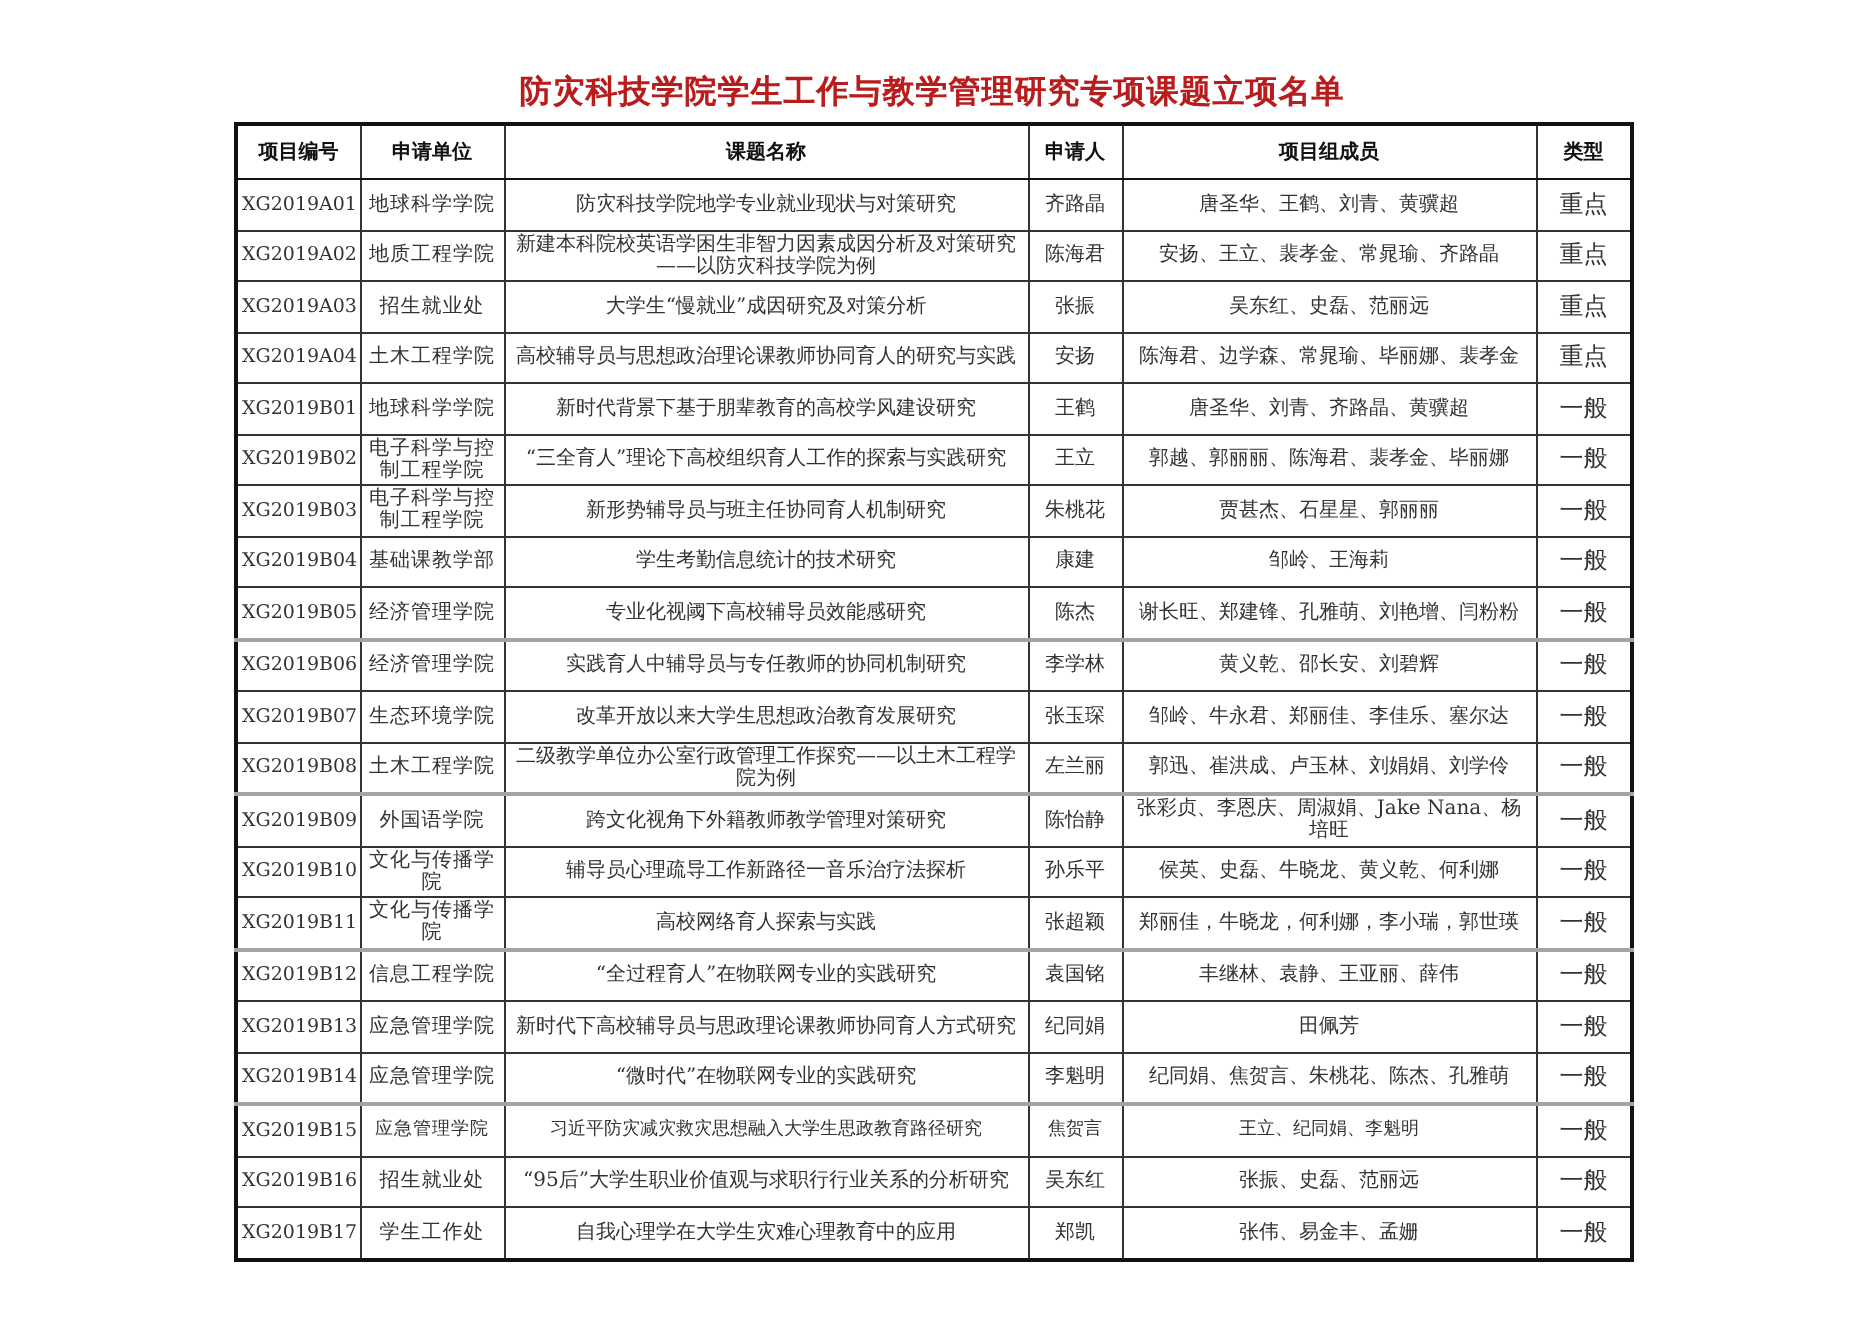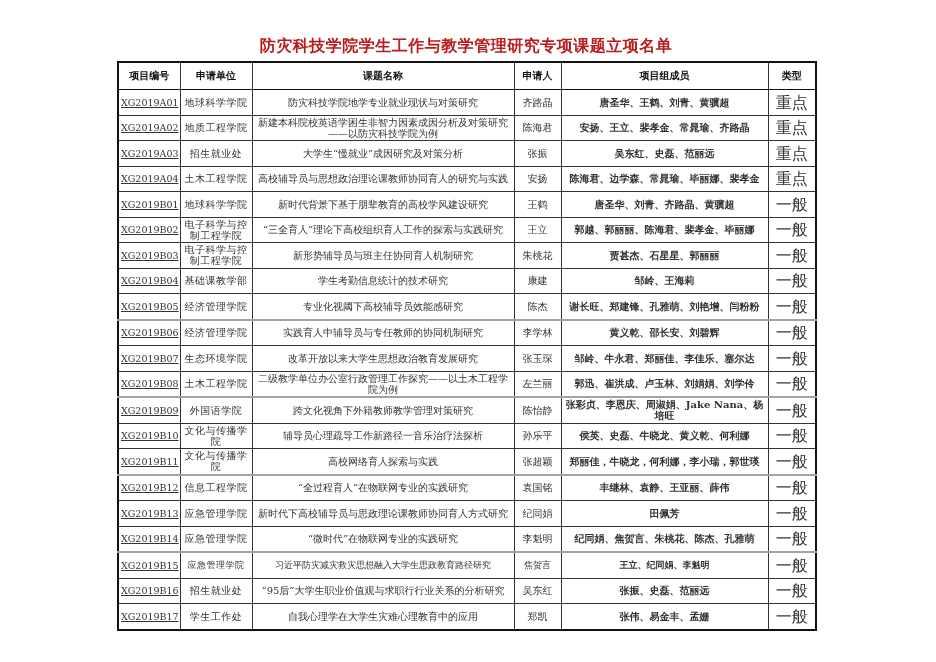--- a/index.html
+++ b/index.html
@@ -60,34 +60,32 @@
   table.roster td {
     height: 24.5px;
     font-size: 10px;
     line-height: 11px;
     color: #333;
   }
   table.roster td.code {
     font-size: 9.5px;
     letter-spacing: 0;
     white-space: nowrap;
-    text-decoration: underline;
   }
   table.roster td.unit {
     font-size: 10px;
     line-height: 11px;
     letter-spacing: 0.5px;
   }
   table.roster td.members {
     font-size: 10px;
     line-height: 11px;
-    font-weight: bold;
   }
   table.roster td.type {
-    font-size: 16px;
+    font-size: 12px;
   }
   table.roster td.small {
     font-size: 9px;
   }
   tr.thick-bottom td { border-bottom: 2px solid #a3a3a3; }
 </style>
 </head>
 <body>
 
 <div class="title">防灾科技学院学生工作与教学管理研究专项课题立项名单</div>

